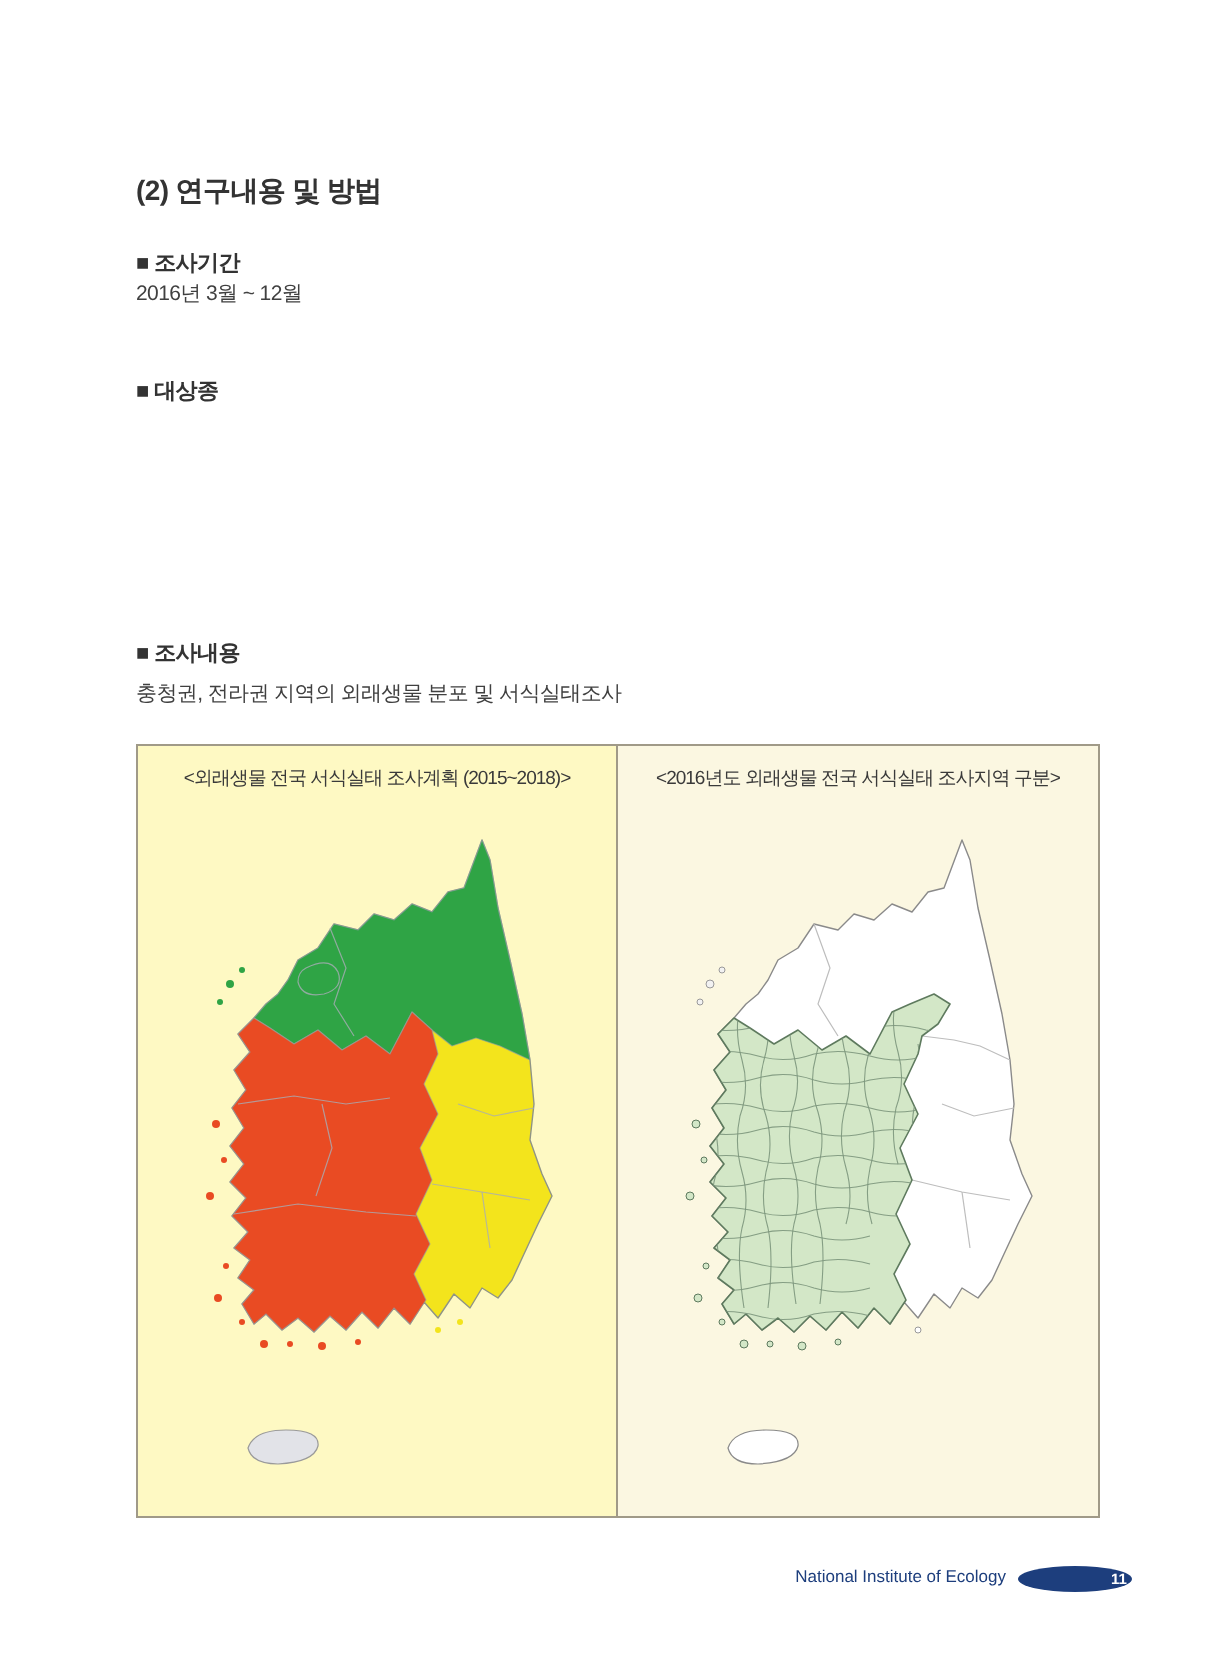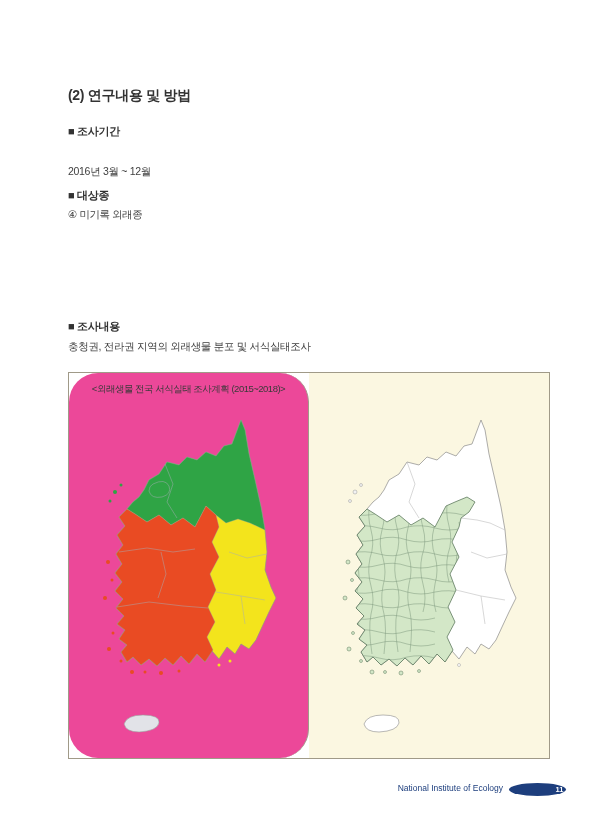--- a/index.html
+++ b/index.html
@@ -6,21 +6,21 @@
   body{
     width:616px;height:840px;position:relative;background:#ffffff;
     font-family:"Liberation Sans","DejaVu Sans",sans-serif;color:#3c3c3c;
     overflow:hidden;
   }
   .abs{position:absolute;}
   .page-title{top:87px;left:68px;font-size:14px;font-weight:bold;color:#333;letter-spacing:-0.3px;}
   .sec-head{left:68px;font-size:11px;font-weight:bold;color:#333;letter-spacing:-0.3px;}
   .sec-body{left:68px;font-size:10.5px;color:#404040;letter-spacing:-0.3px;}
   #h-period{top:124px;}
-  #p-period{top:165px;}
+  #p-period{top:140px;}
   #h-target{top:188px;}
   #target-list{top:205px;left:68px;width:514px;font-size:10.5px;color:#404040;
     letter-spacing:-0.45px;line-height:18.5px;}
   #target-list .t-item{padding-left:14px;text-indent:-14px;}
   #h-content{top:319px;}
   #p-content{top:340px;}
 
   
   .figure-box{top:372px;left:68px;width:480px;height:385px;border:1px solid #a09a88;display:flex;}
   .panel{width:240px;height:385px;position:relative;box-sizing:border-box;}
@@ -45,29 +45,28 @@
 </head>
 <body>
 
 <div class="abs page-title">(2) 연구내용 및 방법</div>
 
 <div class="abs sec-head" id="h-period">■ 조사기간</div>
 <div class="abs sec-body" id="p-period">2016년 3월 ~ 12월</div>
 
 <div class="abs sec-head" id="h-target">■ 대상종</div>
 <div class="abs" id="target-list">
-  <div class="t-item">④ 미기록 외래종</div>
 </div>
 
 <div class="abs sec-head" id="h-content">■ 조사내용</div>
 <div class="abs sec-body" id="p-content">충청권, 전라권 지역의 외래생물 분포 및 서식실태조사</div>
 
 <div class="abs figure-box">
 
-  <div class="panel left" style="background: #ec4899; border-radius: 29px;">
+  <div class="panel left" style="background: #fef9c3;">
     <div class="panel-caption">&lt;외래생물 전국 서식실태 조사계획 (2015~2018)&gt;</div>
 
     <svg class="map-svg" viewBox="0 0 240 350" xmlns="http://www.w3.org/2000/svg">
 
       <path stroke="#8f9486" stroke-width="0.7" stroke-linejoin="round" d="M75,88 L80,78 L90,72 L98,60 L110,63 L118,55 L128,58 L137,50 L147,54 L155,44 L163,42 L172,18 L176,28 L180,52 L186,78 L192,105 L196,128 L198,150 L196,168 L202,185 L207,196 L200,210 L193,225 L187,238 L180,247 L172,242 L166,252 L158,245 L150,257 L143,249 L136,260 L128,252 L120,262 L112,254 L104,263 L96,256 L88,264 L80,257 L72,263 L64,255 L58,260 L52,250 L58,243 L50,237 L56,228 L48,222 L55,214 L47,206 L54,197 L46,189 L53,180 L46,171 L53,162 L47,152 L54,143 L48,133 L56,124 L50,115 L58,107 L64,100 L70,95 Z" fill="#f3e41c"></path>
 
       <path stroke="#93a0a8" stroke-width="0.6" stroke-opacity="0.6" stroke-linejoin="round" d="M58,107 L66,112 L78,120 L90,113 L102,123 L114,116 L126,125 L137,104 L147,113 L157,121 L169,117 L181,121 L196,128 L192,105 L186,78 L180,52 L176,28 L172,18 L163,42 L155,44 L147,54 L137,50 L128,58 L118,55 L110,63 L98,60 L90,72 L80,78 L75,88 L70,95 L64,100 Z" fill="#2fa445"></path>
 
       <path stroke="#93a0a8" stroke-width="0.6" stroke-opacity="0.6" stroke-linejoin="round" d="M58,107 L66,112 L78,120 L90,113 L102,123 L114,116 L126,125 L137,104 L147,113 L150,125 L143,140 L150,155 L141,172 L147,188 L139,205 L146,220 L138,235 L144,248 L136,260 L128,252 L120,262 L112,254 L104,263 L96,256 L88,264 L80,257 L72,263 L64,255 L58,260 L52,250 L58,243 L50,237 L56,228 L48,222 L55,214 L47,206 L54,197 L46,189 L53,180 L46,171 L53,162 L47,152 L54,143 L48,133 L56,124 L50,115 Z" fill="#e94b23"></path>
 
@@ -99,20 +98,21 @@
         <circle cx="150" cy="263" r="1.5" fill="#f3e41c"></circle>
           <circle cx="161" cy="259" r="1.5" fill="#f3e41c"></circle>
       </g>
 
       <path stroke="#9a9a9a" stroke-width="0.6" d="M55,322 Q58,313 74,313 Q91,313 90,321 Q88,329 70,330 Q57,330 55,322 Z" fill="#e2e3e8"></path>
     </svg>
 
   </div>
 
   <div class="panel" style="background: rgb(251, 247, 225);">
+    <div class="panel-caption">&lt;2016년도 외래생물 전국 서식실태 조사지역 구분&gt;</div>
 
     <svg class="map-svg" viewBox="0 0 240 350" xmlns="http://www.w3.org/2000/svg">
       <defs>
         <clipPath id="greenClip">
           <path d="M58,107 L66,112 L78,120 L90,113 L102,123 L114,116 L126,125 L137,104 L146,100 L158,95 L166,100 L160,110 L152,116 L150,125 L143,140 L150,155 L141,172 L147,188 L139,205 L146,220 L138,235 L144,248 L136,260 L128,252 L120,262 L112,254 L104,263 L96,256 L88,264 L80,257 L72,263 L64,255 L58,260 L52,250 L58,243 L50,237 L56,228 L48,222 L55,214 L47,206 L54,197 L46,189 L53,180 L46,171 L53,162 L47,152 L54,143 L48,133 L56,124 L50,115 Z"></path>
         </clipPath>
       </defs>
 
       <path fill="#ffffff" stroke="#8a8a8a" stroke-width="0.7" stroke-linejoin="round" d="M75,88 L80,78 L90,72 L98,60 L110,63 L118,55 L128,58 L137,50 L147,54 L155,44 L163,42 L172,18 L176,28 L180,52 L186,78 L192,105 L196,128 L198,150 L196,168 L202,185 L207,196 L200,210 L193,225 L187,238 L180,247 L172,242 L166,252 L158,245 L150,257 L143,249 L136,260 L128,252 L120,262 L112,254 L104,263 L96,256 L88,264 L80,257 L72,263 L64,255 L58,260 L52,250 L58,243 L50,237 L56,228 L48,222 L55,214 L47,206 L54,197 L46,189 L53,180 L46,171 L53,162 L47,152 L54,143 L48,133 L56,124 L50,115 L58,107 L64,100 L70,95 Z"></path>
 

